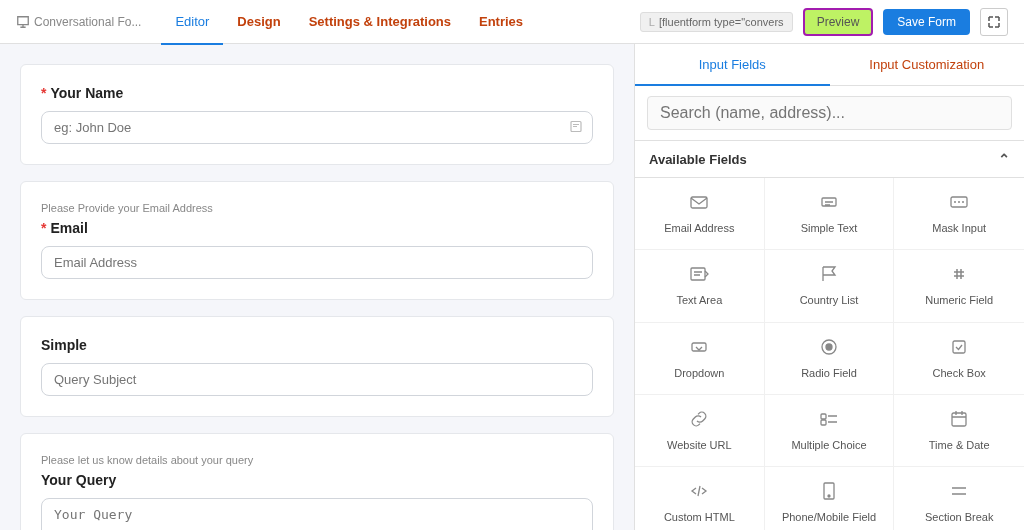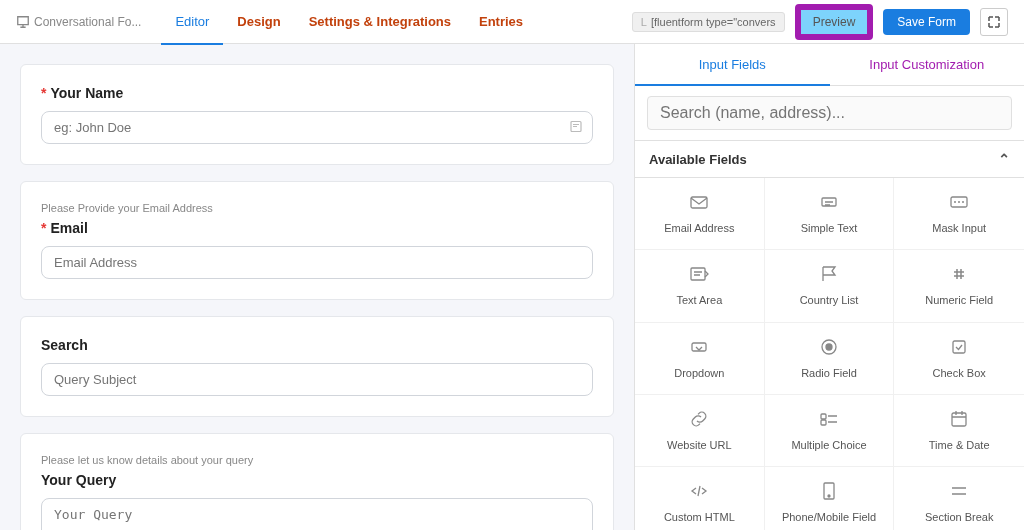--- a/index.html
+++ b/index.html
@@ -20,21 +20,21 @@
       font-size: 13px; color: #c2410c; cursor: pointer; border-bottom: 2px solid transparent;
       position: relative; top: 1px; font-weight: bold;
     }
     .nav-tab.active { color: #1a7de0; border-bottom: 2px solid #1a7de0; font-weight: 500; }
     .nav-right { display: flex; align-items: center; gap: 10px; }
     .code-snippet {
       background: #f0f0f0; border: 1px solid #ddd; border-radius: 3px;
       padding: 3px 8px; font-size: 11px; color: #666; display: flex; align-items: center; gap: 4px;
     }
     .btn-preview {
-      background: #7dd3fc; border: 6px solid #a21caf; border-radius: 4px;
+      background: #bef264; border: 2px solid #a21caf; border-radius: 4px;
       padding: 5px 12px; font-size: 12px; cursor: pointer; color: #555;
     }
     .btn-save {
       background: #1a7de0; color: #fff; border: none; border-radius: 4px;
       padding: 6px 14px; font-size: 12px; cursor: pointer; font-weight: 500;
     }
     .btn-expand {
       background: none; border: 1px solid #ccc; border-radius: 3px;
       width: 28px; height: 28px; display: flex; align-items: center; justify-content: center;
       cursor: pointer; color: #555;
@@ -72,21 +72,21 @@
     
     .right-panel {
       width: 390px; background: #fff; border-left: 1px solid #e0e0e0;
       display: flex; flex-direction: column;
     }
     .panel-tabs {
       display: flex; border-bottom: 1px solid #e0e0e0;
     }
     .panel-tab {
       flex: 1; text-align: center; padding: 12px; font-size: 13px;
-      color: #a21caf; cursor: pointer; border-bottom: 2px solid transparent;
+      color: #c2410c; cursor: pointer; border-bottom: 2px solid transparent;
       position: relative; top: 1px;
     }
     .panel-tab.active { color: #1a7de0; border-bottom: 2px solid #1a7de0; font-weight: 500; }
 
     .search-box {
       padding: 10px 12px; border-bottom: 1px solid #e0e0e0;
     }
     .search-input {
       width: 100%; border: 1px solid #e0e0e0; border-radius: 4px;
       padding: 7px 12px; font-size: 16px; color: #555; outline: none;
@@ -172,21 +172,21 @@
       <div class="field-sublabel">Please Provide your Email Address</div>
       <div class="field-label">
         <span class="required">*</span>
         <span>Email</span>
       </div>
       <input class="form-input" type="text" placeholder="Email Address" style="">
     </div>
 
     <div class="form-card">
       <div class="field-label">
-        <span>Search</span>
+        <span>Simple</span>
       </div>
       <input class="form-input" type="text" placeholder="Query Subject" style="">
     </div>
 
     <div class="form-card">
       <div class="field-sublabel">Please let us know details about your query</div>
       <div class="field-label">
         <span>Your Query</span>
       </div>
       <textarea class="form-input" rows="3" style="resize: vertical; color: rgb(170, 170, 170);" placeholder="Your Query"></textarea>

